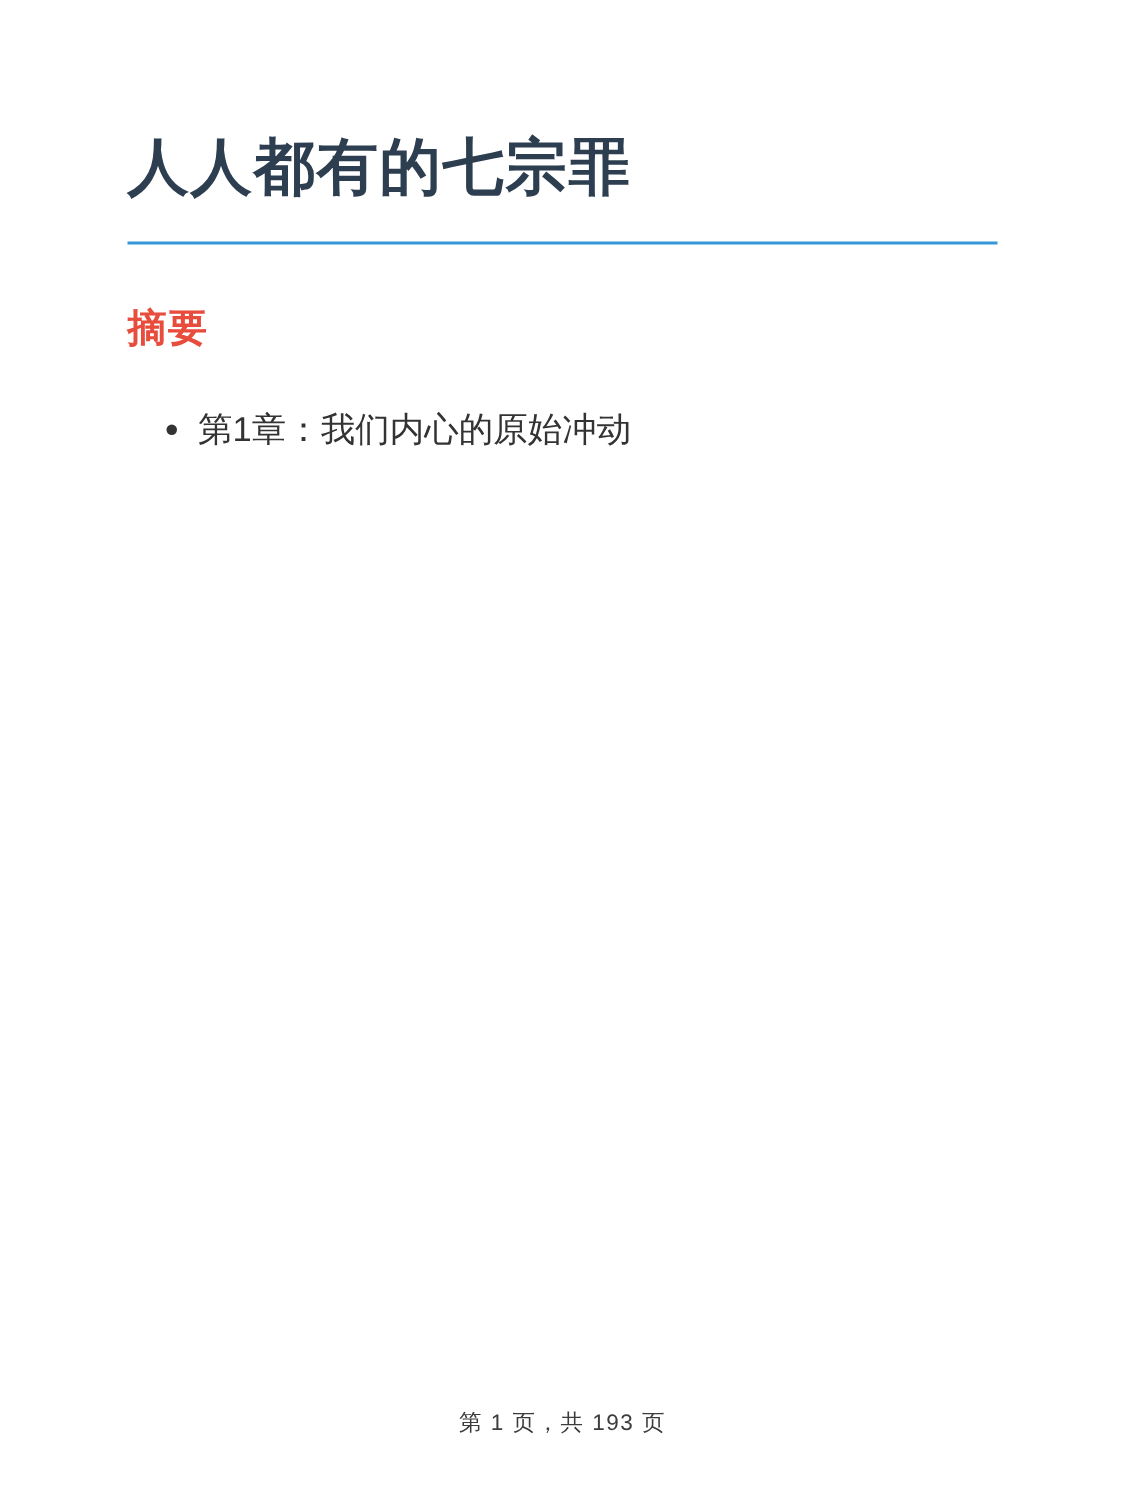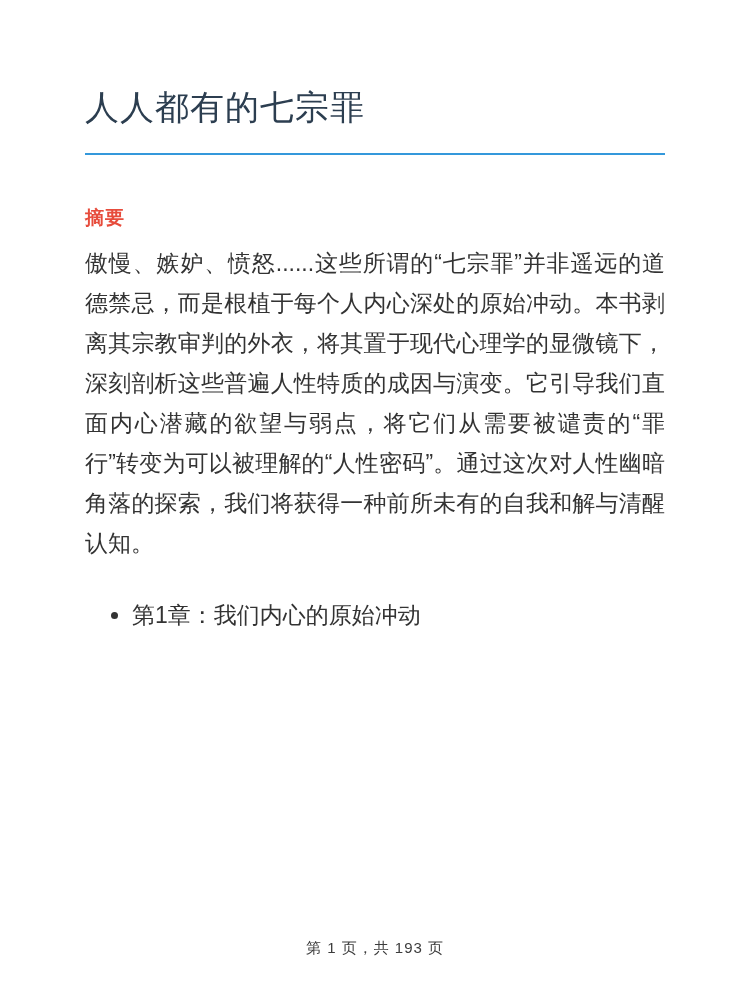--- a/index.html
+++ b/index.html
@@ -17,31 +17,31 @@
     position: relative;
     width: 750px;
     height: 1000px;
     box-sizing: border-box;
     padding: 86px 85px 0 85px;
     background: #ffffff;
     overflow: hidden;
   }
   .doc-title {
     margin: 0;
-    font-size: 34px;
+    font-size: 41px;
     line-height: 1.25;
-    font-weight: normal;
+    font-weight: bold;
     color: #2c3e50;
     letter-spacing: 1px;
     border-bottom: 2px solid #3498db;
     padding-bottom: 24px;
   }
   .section-heading {
-    margin: 52px 0 14px 0;
-    font-size: 19px;
+    margin: 40px 0 14px 0;
+    font-size: 26px;
     line-height: 1.2;
     font-weight: bold;
     color: #e74c3c;
     letter-spacing: 1px;
   }
   .abstract-text {
     margin: 0;
     font-size: 23px;
     line-height: 40px;
     color: #333333;
@@ -77,21 +77,20 @@
 </style>
 </head>
 <body>
 
 <div class="page">
 
   <h1 class="doc-title">人人都有的七宗罪</h1>
 
   <h2 class="section-heading">摘要</h2>
 
-  <p class="abstract-text">傲慢、嫉妒、愤怒......这些所谓的“七宗罪”并非遥远的道德禁忌，而是根植于每个人内心深处的原始冲动。本书剥离其宗教审判的外衣，将其置于现代心理学的显微镜下，深刻剖析这些普遍人性特质的成因与演变。它引导我们直面内心潜藏的欲望与弱点，将它们从需要被谴责的“罪行”转变为可以被理解的“人性密码”。通过这次对人性幽暗角落的探索，我们将获得一种前所未有的自我和解与清醒认知。</p>
 
 
   <ul class="toc-list">
     <li class="toc-chapter">
       <span>第1章：我们内心的原始冲动</span>
     </li>
   </ul>
 
   <div class="page-footer">第 1 页，共 193 页</div>
 

